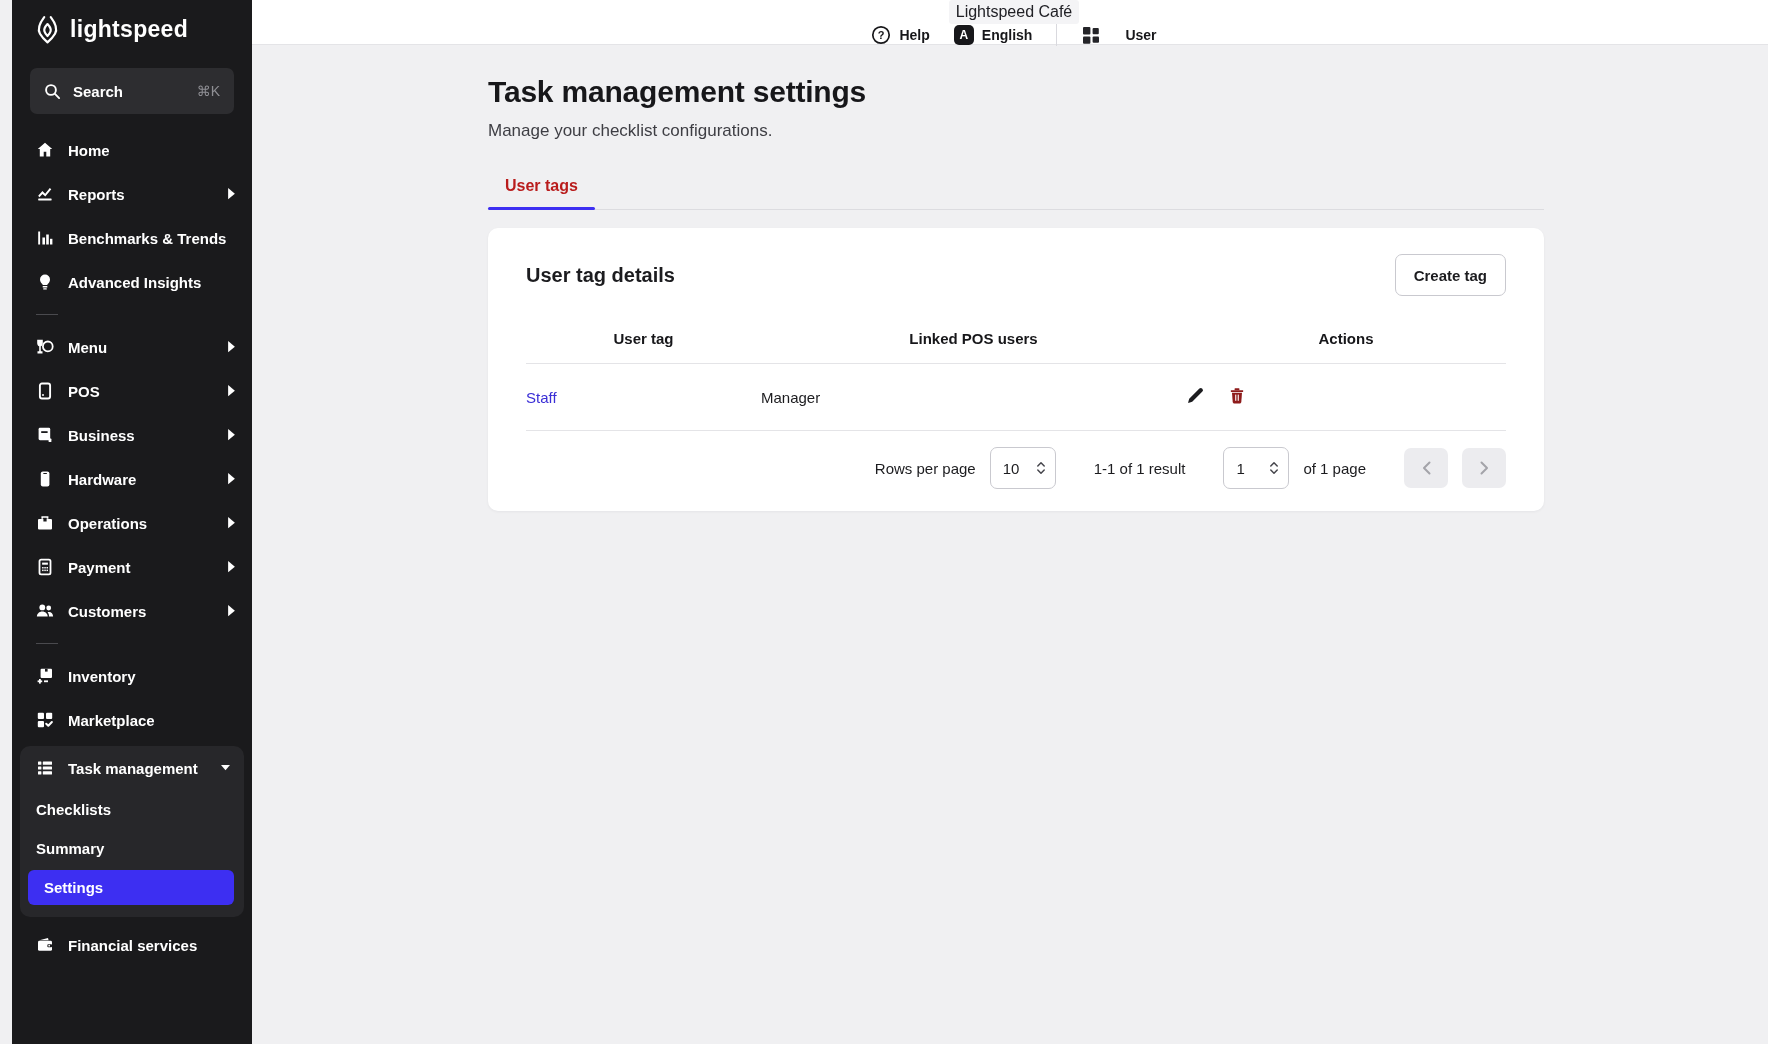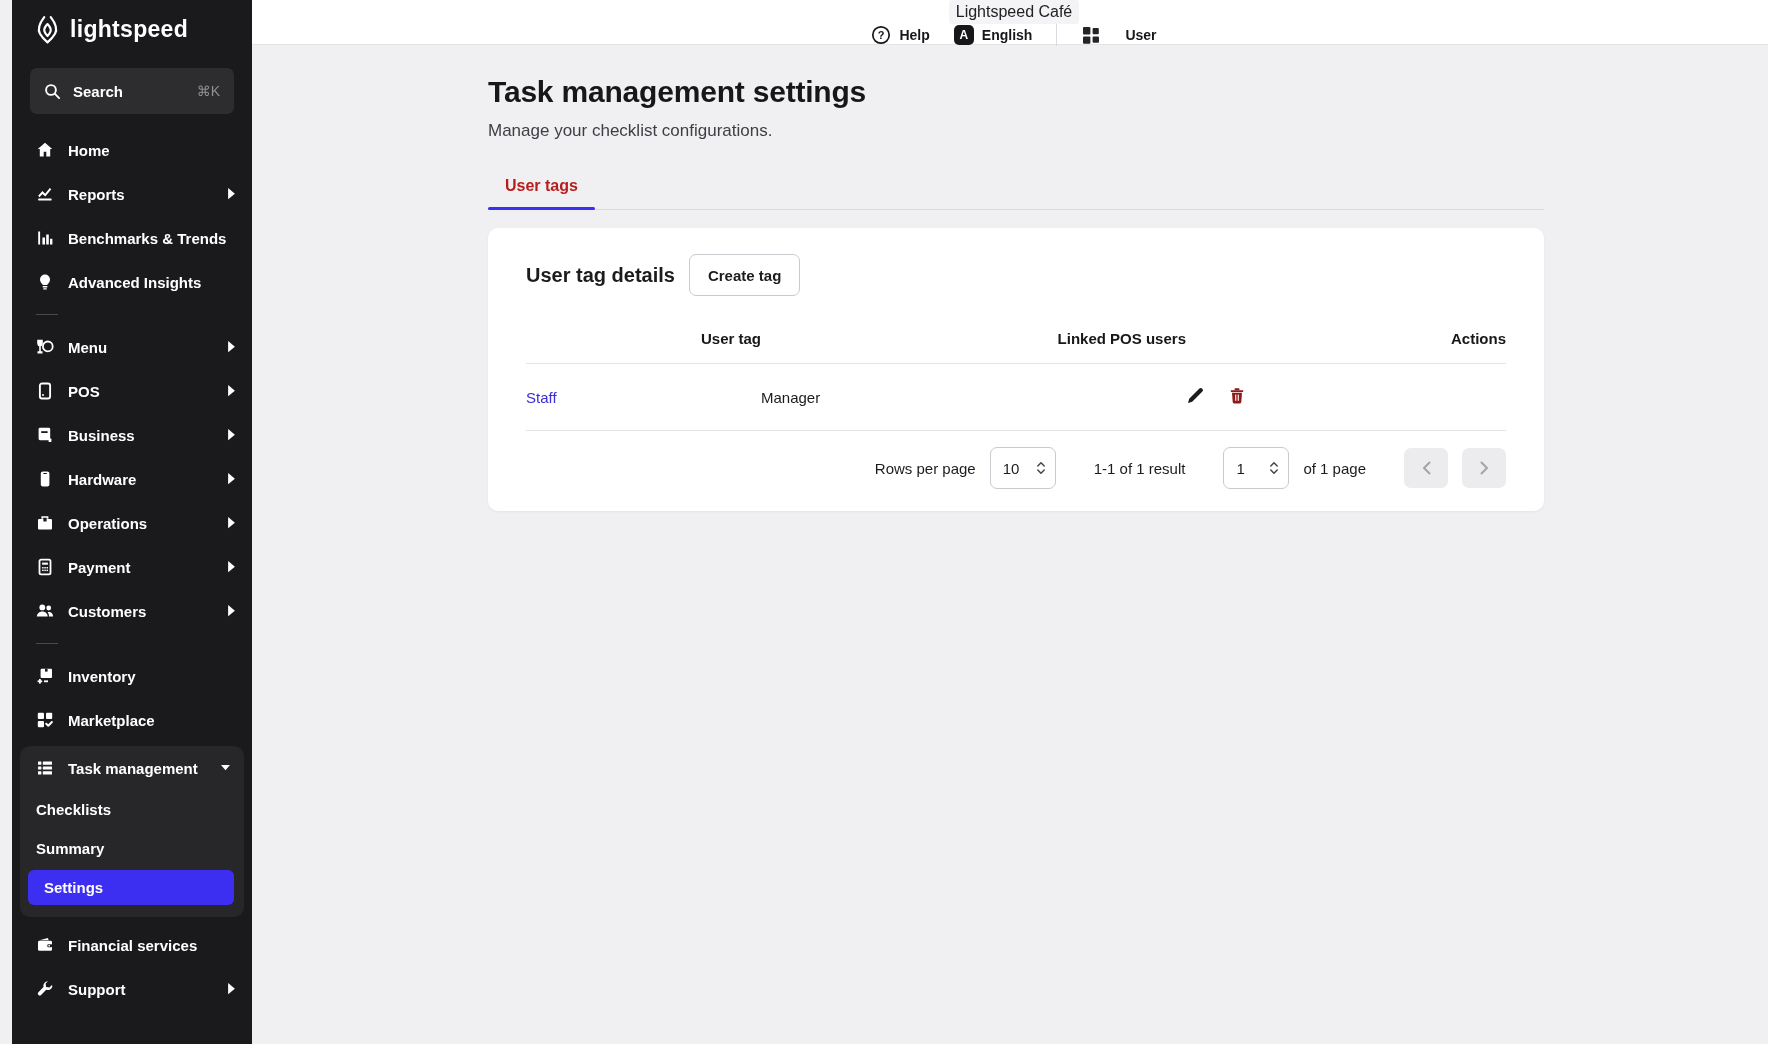--- a/index.html
+++ b/index.html
@@ -71,30 +71,30 @@
   .tab { padding:0 17px 14px 17px; font-size:16px; font-weight:700; color:#b91c1c; position:relative; cursor:pointer; }
   .tab.active::after {
     content:""; position:absolute; left:0; right:0; bottom:-1px; height:3px;
     background:#3d2ff2; border-radius:2px;
   }
 
   .card {
     background:#fff; border-radius:10px; padding:26px 38px 22px 38px;
     box-shadow:0 1px 3px rgba(20,20,30,.05);
   }
-  .card-head { display:flex; align-items:center;gap:14px; }
+  .card-head { display:flex; justify-content:space-between; align-items:center; }
   .card-title { margin:0; font-size:20px; font-weight:700; color:#1c1c1f; }
   .create-btn {
     border:1px solid #c9c9cf; background:#fff; border-radius:7px; height:42px; padding:12px 18px;
     font-family:"Liberation Sans",sans-serif; font-size:15px; font-weight:700; color:#1c1c1f; cursor:pointer;
   }
 
   table.tag-table { width:100%; border-collapse:collapse; margin-top:24px; }
   .tag-table th {
-    text-align:right; font-size:15px; font-weight:700; color:#17171a;
+    text-align:center; font-size:15px; font-weight:700; color:#17171a;
     padding:10px 0 16px 0; border-bottom:1px solid #e4e4e7;
   }
   .tag-table td { padding:23px 0; border-bottom:1px solid #e4e4e7; font-size:15px; color:#1c1c1f; }
   .col-tag { width:235px; } .col-linked { width:425px; } .col-actions { width:auto; }
   .tag-link { color:#3a2ed6; cursor:pointer; text-decoration:none; }
   .actions-cell { display:flex; align-items:center; gap:22px; }
   .icon-btn { background:none; border:none; padding:0; width:20px; height:20px; display:flex; cursor:pointer; }
   .icon-btn svg { width:18px; height:18px; }
 
   .pagination {
@@ -361,33 +361,20 @@
           <svg viewBox="0 0 18 18">
               <path d="M3.4 4.2 12 2l.6 2.2z"></path>
               <rect x="2" y="4.8" width="14" height="10" rx="1.4"></rect>
               <rect x="11.4" y="8.2" width="4.6" height="3" rx=".8" fill="#1a1a1c"></rect>
               <circle cx="13.2" cy="9.7" r=".9" fill="#fff"></circle>
             </svg>
         </span>
         <span class="nav-label">Financial services</span>
       </div>
 
-      <div class="nav-item">
-        <span class="nav-icon">
-          <svg viewBox="0 0 18 18">
-              <path d="M16.4 5.4a4.7 4.7 0 0 1-6.2 4.4l-5.1 5.1a1.9 1.9 0 0 1-2.7-2.7l5.1-5.1A4.7 4.7 0 0 1 12 1.2L9.6 3.6l.5 3.4 3.4.5 2.4-2.4c.3.7.5 1.5.5 2.3z"></path>
-            </svg>
-        </span>
-        <span class="nav-label">Support</span>
-        <span class="chev">
-            <svg viewBox="0 0 8 10">
-              <path d="M1 0l6 5-6 5z"></path>
-            </svg>
-          </span>
-      </div>
 
     </nav>
   </aside>
 
   <div class="main">
 
     <header class="topbar">
       <span class="biz-name">Lightspeed Café</span>
       <div class="topbar-right">
         <div class="tb-item">

